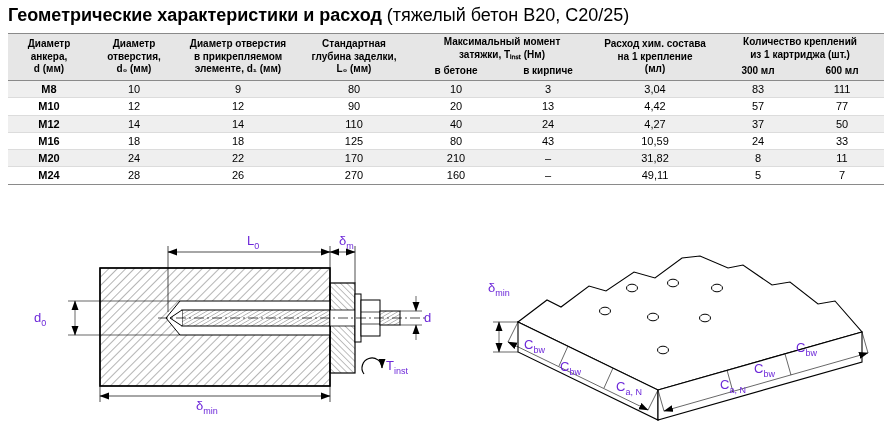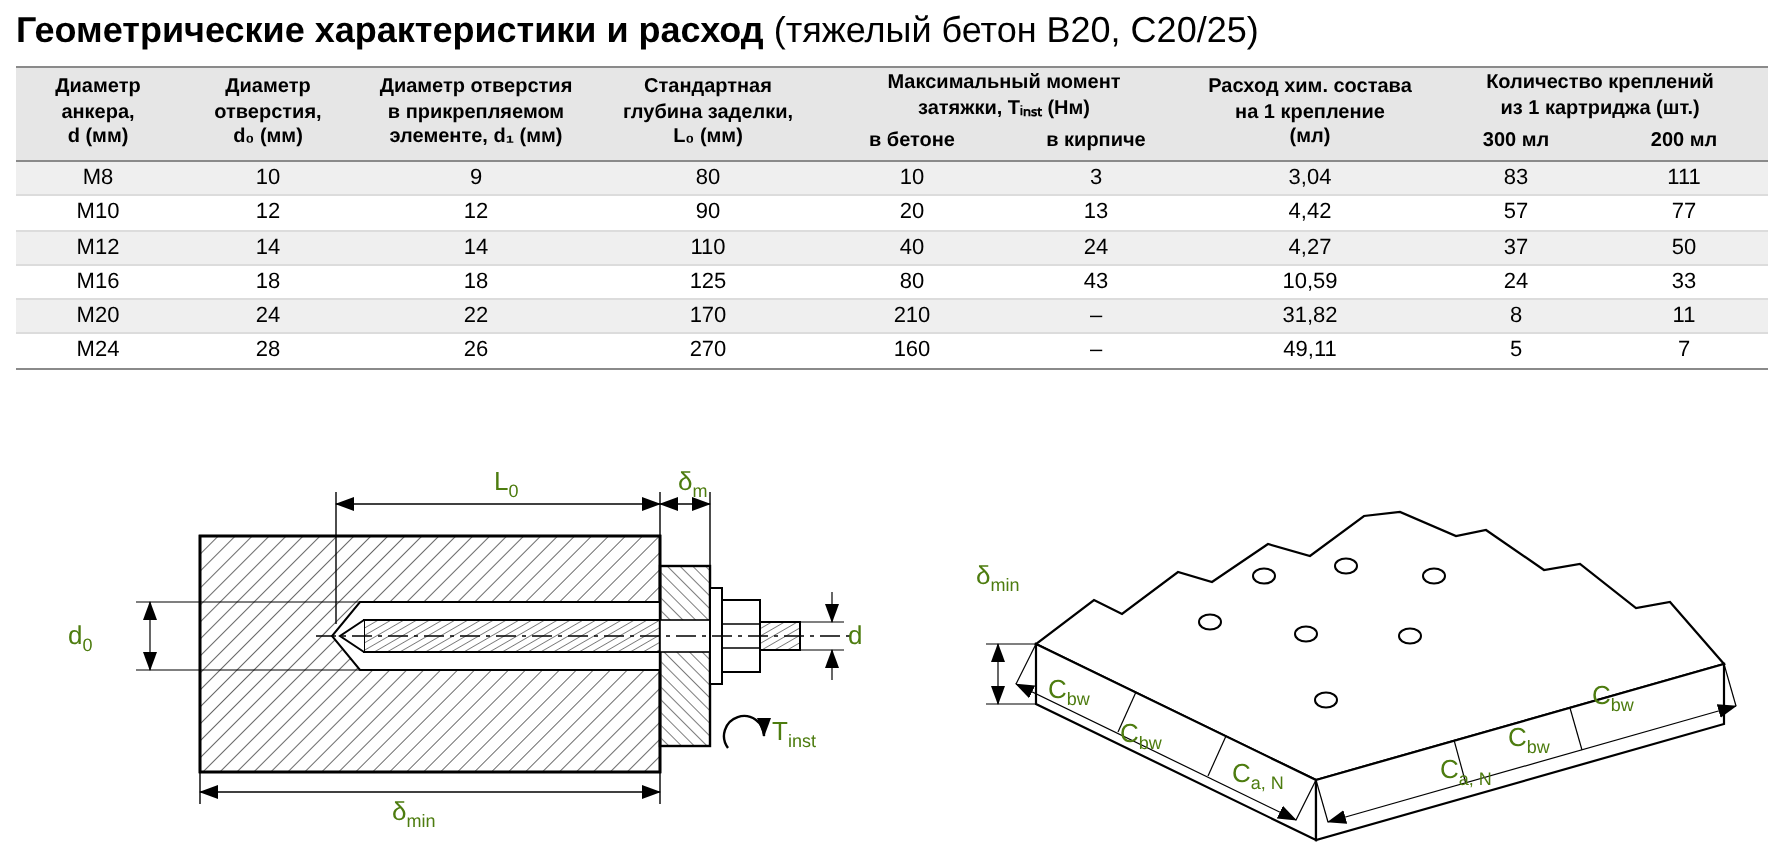--- a/index.html
+++ b/index.html
@@ -22,32 +22,32 @@
     vertical-align:middle;white-space:pre-line;line-height:1.25;padding:2px 1px;
   }
   table.spec thead{border-bottom:1px solid #8a8a8a;}
   table.spec thead tr.sub th{height:15px;padding:1px;}
   table.spec td{
     font-size:11px;text-align:center;padding:1px 2px;line-height:1.3;
   }
   table.spec tbody tr{border-bottom:1px solid #dcdcdc;}
   table.spec tbody tr:last-child{border-bottom:1px solid #8a8a8a;}
   table.spec tbody tr:nth-child(odd){background:#efefef;}
-  table.spec td.anchor{font-weight:normal;}
+  table.spec td.anchor{font-weight:bold;}
 
   col.c1{width:82px;} col.c2{width:88px;} col.c3{width:120px;} col.c4{width:112px;}
   col.c5{width:92px;} col.c6{width:92px;} col.c7{width:122px;}
   col.c8{width:84px;} col.c9{width:84px;}
 
   svg.diag{position:absolute;}
   #svg-left{left:30px;top:228px;}
   #svg-right{left:485px;top:228px;}
 
   .dlabel{
-    position:absolute;font-size:13px;color:#4d7c0f;white-space:nowrap;line-height:1;
+    position:absolute;font-size:13px;color:#6d28d9;white-space:nowrap;line-height:1;
   }
   .dlabel sub{font-size:9px;line-height:1;}
 </style>
 </head>
 <body>
 
 <div class="title">
   <span class="b">Геометрические характеристики и расход</span><span class="n"> (тяжелый бетон В20, С20/25)</span>
 </div>
 
@@ -82,21 +82,21 @@
       <th rowspan="2">Расход хим. состава
 на 1 крепление
 (мл)</th>
       <th colspan="2">Количество креплений
 из 1 картриджа (шт.)</th>
     </tr>
     <tr class="sub">
       <th>в бетоне</th>
       <th>в кирпиче</th>
       <th>300 мл</th>
-      <th>200 мл</th>
+      <th>600 мл</th>
     </tr>
   </thead>
   <tbody>
     <tr>
       <td class="anchor">M8</td>
       <td>10</td>
       <td>9</td>
       <td>80</td>
       <td>10</td>
       <td>3</td>

